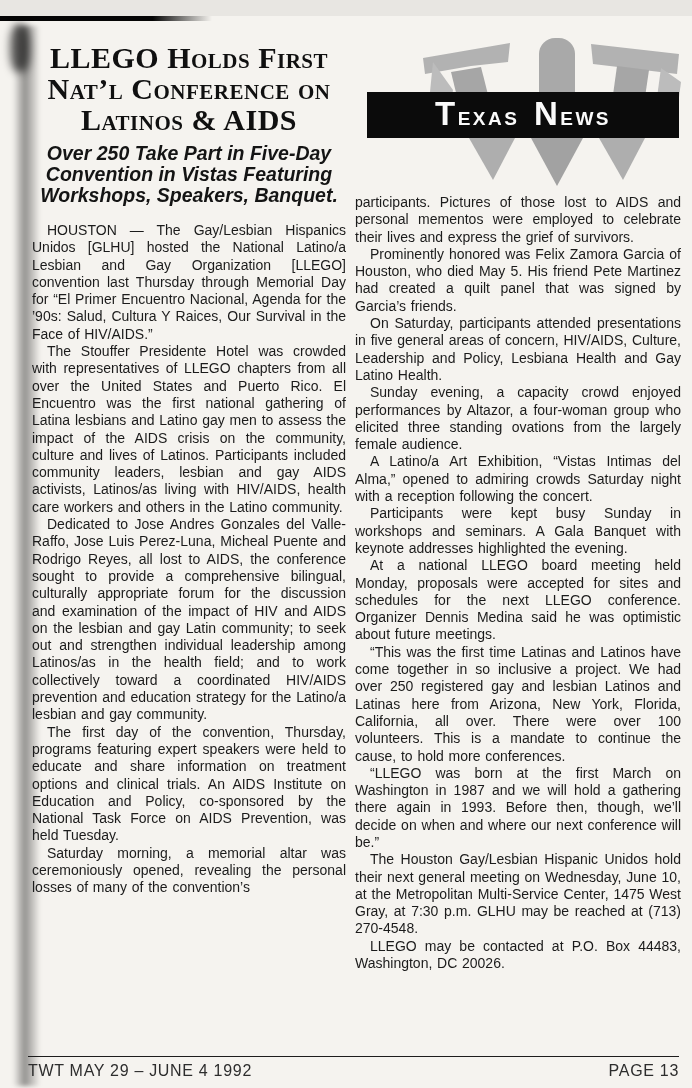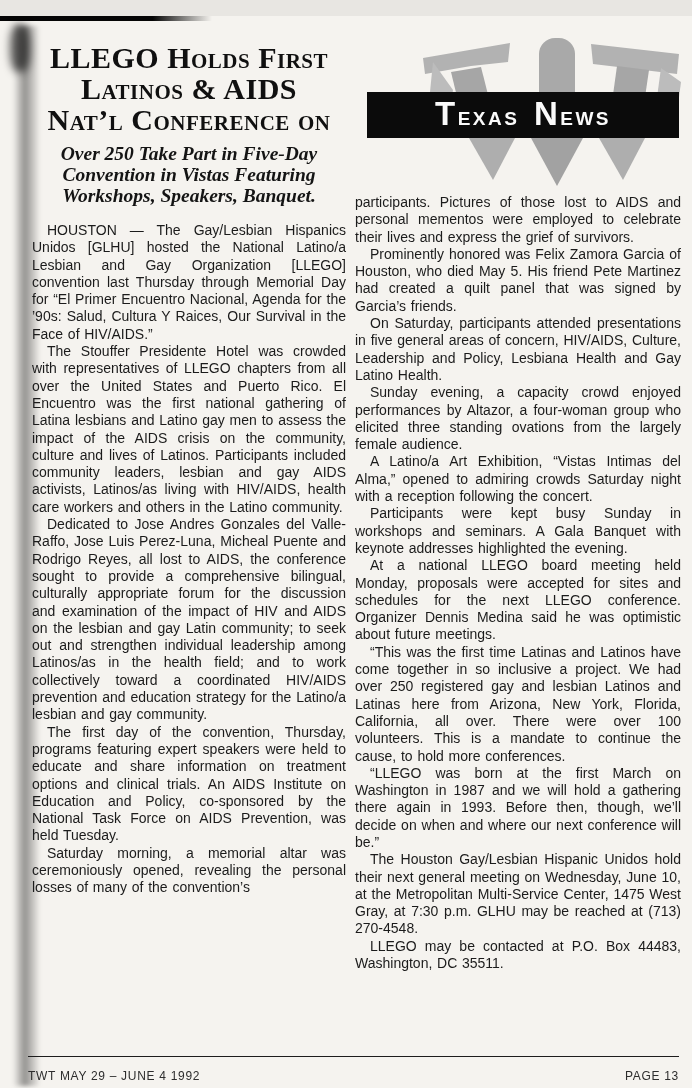--- a/index.html
+++ b/index.html
@@ -17,58 +17,58 @@
   .scan-blob{position:absolute;top:8px;left:10px;width:20px;height:48px;
     background:rgba(0,0,0,0.62);filter:blur(4px);border-radius:40%;}
   
   .col-left{position:absolute;left:32px;top:26px;width:314px;}
   .col-right{position:absolute;left:355px;top:14px;width:326px;}
   
   .headline{margin:0;text-align:center;font-family:"Liberation Serif",serif;
     font-weight:bold;font-variant:small-caps;font-size:30px;line-height:31px;
     letter-spacing:0.5px;color:#101010;}
   .headline span{display:block;}
-  .deck{margin:8px 0 0 0;text-align:center;font-family:Liberation Serif, serif;
+  .deck{margin:8px 0 0 0;text-align:center;font-family:Liberation Sans, sans-serif;
     font-weight:bold;font-style:italic;font-size:19.5px;line-height:21px;color:#141414;}
   .deck span{display:block;}
   
   .body{margin-top:16px;}
   .body p{margin:0;font-size:14px;line-height:17.3px;text-align:justify;
     text-indent:15px;word-spacing:0.06em;color:#1b1b1b;}
   .body p.no-indent{text-indent:0;}
   .col-right .body{margin-top:0;}
   
   .banner-wrap{position:relative;height:164px;}
   .twt-logo{position:absolute;left:58px;top:2px;width:278px;height:154px;}
   .banner-bar{position:absolute;left:12px;right:2px;top:62px;height:46px;
     background:#0b0b0b;text-align:center;line-height:44px;}
   .banner-word{display:inline-block;color:#fafafa;font-weight:bold;
     text-transform:uppercase;font-size:19px;letter-spacing:2.5px;vertical-align:baseline;}
   .banner-word::first-letter{font-size:33px;}
   .banner-word + .banner-word{margin-left:10px;}
   
   .footer{position:absolute;left:28px;right:13px;top:1040px;
-    border-top:1.6px solid #1d1d1d;padding-top:12px;
+    border-top:1.6px solid #1d1d1d;padding-top:5px;
     display:flex;justify-content:space-between;
-    font-size:12px;letter-spacing:0.7px;color:#2d2d2d;}
+    font-size:16px;letter-spacing:0.7px;color:#2d2d2d;}
 </style>
 </head>
 <body>
 
 <div class="page">
 
   <div class="scan-top-strip"></div>
   <div class="scan-gutter"></div>
   <div class="scan-blob"></div>
 
   <div class="col-left">
     <h1 class="headline">
       <span>LLEGO Holds First</span>
+      <span>Nat’l Conference on</span>
       <span>Latinos &amp; AIDS</span>
-      <span>Nat’l Conference on</span>
     </h1>
     <h2 class="deck">
       <span>Over 250 Take Part in Five-Day</span>
       <span>Convention in Vistas Featuring</span>
       <span>Workshops, Speakers, Banquet.</span>
     </h2>
     <div class="body">
       <p>HOUSTON — The Gay/Lesbian Hispanics Unidos [GLHU] hosted the National Latino/a Lesbian and Gay Organization [LLEGO] convention last Thursday through Memorial Day for “El Primer Encuentro Nacional, Agenda for the ’90s: Salud, Cultura Y Raices, Our Survival in the Face of HIV/AIDS.”</p>
       <p>The Stouffer Presidente Hotel was crowded with representatives of LLEGO chapters from all over the United States and Puerto Rico. El Encuentro was the first national gathering of Latina lesbians and Latino gay men to assess the impact of the AIDS crisis on the community, culture and lives of Latinos. Participants included community leaders, lesbian and gay AIDS activists, Latinos/as living with HIV/AIDS, health care workers and others in the Latino community.</p>
       <p>Dedicated to Jose Andres Gonzales del Valle-Raffo, Jose Luis Perez-Luna, Micheal Puente and Rodrigo Reyes, all lost to AIDS, the conference sought to provide a comprehensive bilingual, culturally appropriate forum for the discussion and examination of the impact of HIV and AIDS on the lesbian and gay Latin community; to seek out and strengthen individual leadership among Latinos/as in the health field; and to work collectively toward a coordinated HIV/AIDS prevention and education strategy for the Latino/a lesbian and gay community.</p>
@@ -104,21 +104,21 @@
       <p class="no-indent">participants. Pictures of those lost to AIDS and personal mementos were employed to celebrate their lives and express the grief of survivors.</p>
       <p>Prominently honored was Felix Zamora Garcia of Houston, who died May 5. His friend Pete Martinez had created a quilt panel that was signed by Garcia’s friends.</p>
       <p>On Saturday, participants attended presentations in five general areas of concern, HIV/AIDS, Culture, Leadership and Policy, Lesbiana Health and Gay Latino Health.</p>
       <p>Sunday evening, a capacity crowd enjoyed performances by Altazor, a four-woman group who elicited three standing ovations from the largely female audience.</p>
       <p>A Latino/a Art Exhibition, “Vistas Intimas del Alma,” opened to admiring crowds Saturday night with a reception following the concert.</p>
       <p>Participants were kept busy Sunday in workshops and seminars. A Gala Banquet with keynote addresses highlighted the evening.</p>
       <p>At a national LLEGO board meeting held Monday, proposals were accepted for sites and schedules for the next LLEGO conference. Organizer Dennis Medina said he was optimistic about future meetings.</p>
       <p>“This was the first time Latinas and Latinos have come together in so inclusive a project. We had over 250 registered gay and lesbian Latinos and Latinas here from Arizona, New York, Florida, California, all over. There were over 100 volunteers. This is a mandate to continue the cause, to hold more conferences.</p>
       <p>“LLEGO was born at the first March on Washington in 1987 and we will hold a gathering there again in 1993. Before then, though, we’ll decide on when and where our next conference will be.”</p>
       <p>The Houston Gay/Lesbian Hispanic Unidos hold their next general meeting on Wednesday, June 10, at the Metropolitan Multi-Service Center, 1475 West Gray, at 7:30 p.m. GLHU may be reached at (713) 270-4548.</p>
-      <p>LLEGO may be contacted at P.O. Box 44483, Washington, DC 35511.</p>
+      <p>LLEGO may be contacted at P.O. Box 44483, Washington, DC 20026.</p>
     </div>
   </div>
 
   <div class="footer">
     <span>TWT MAY 29 – JUNE 4 1992</span>
     <span>PAGE 13</span>
   </div>
 
 </div>
 

